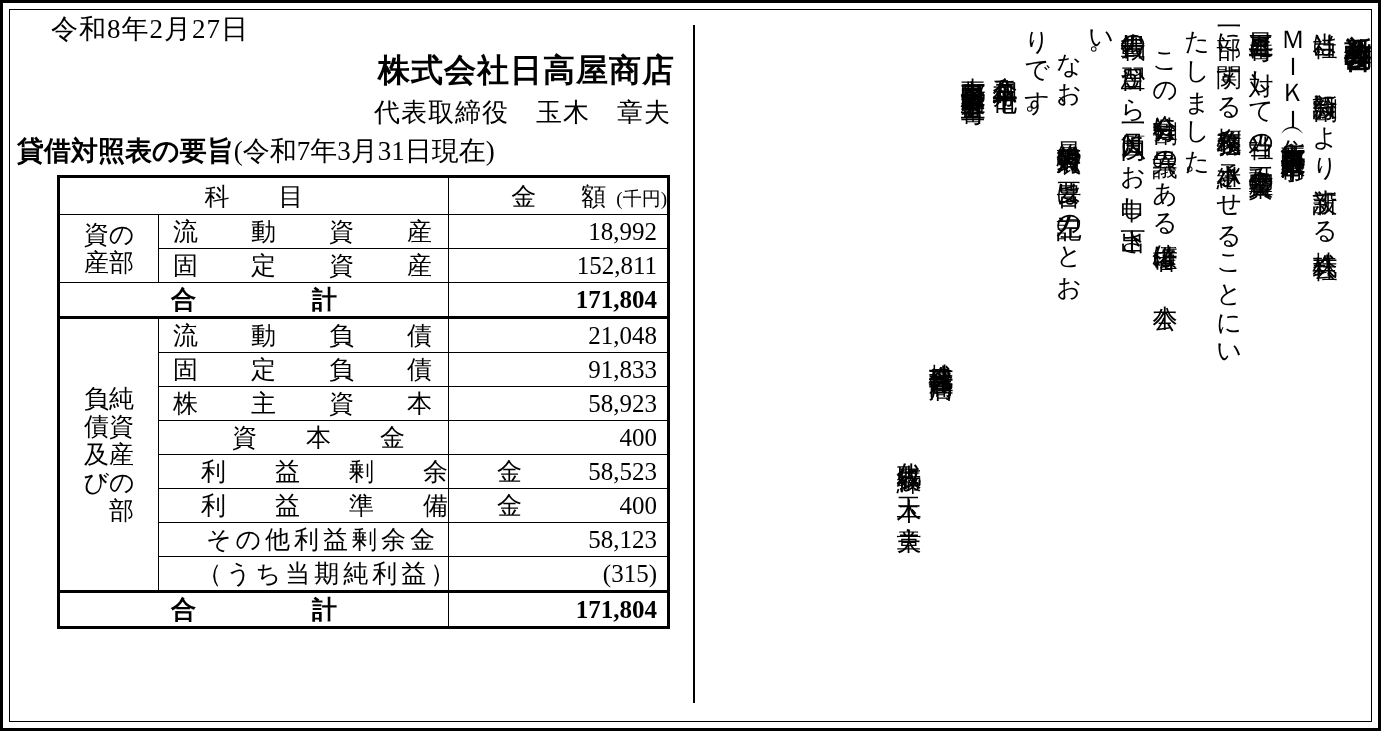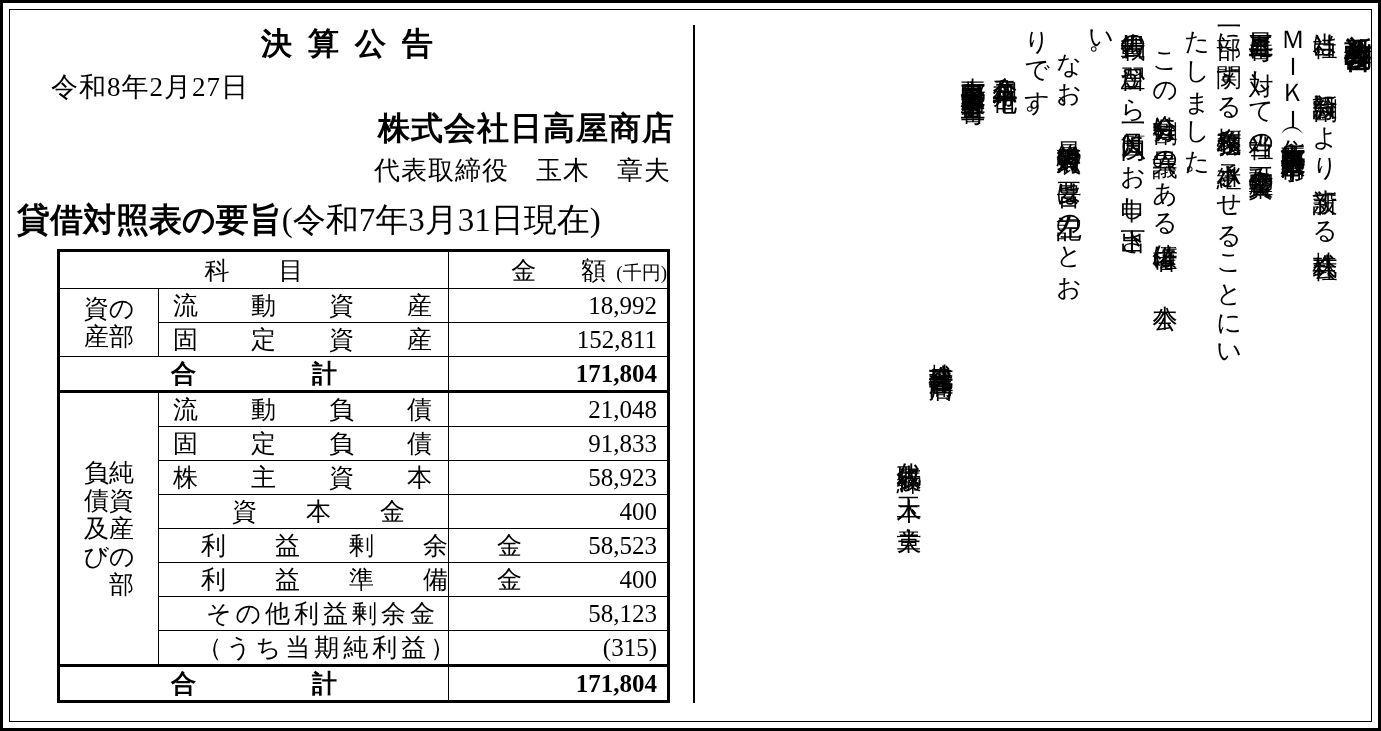--- a/index.html
+++ b/index.html
@@ -66,22 +66,22 @@
     padding-right: 2px;
   }
   .rep-line {
     text-align: right;
     font-size: 26px;
     letter-spacing: 1px;
     margin-top: 2px;
     padding-right: 6px;
   }
   .bs-head {
-    font-size: 33px;
-    margin-top: 10px;
+    font-size: 27px;
+    margin-top: 3px;
     white-space: nowrap;
   }
   .bs-head .bold {
     font-weight: bold;
   }
 
   
   table.bs {
     border-collapse: collapse;
     margin-top: 6px;
@@ -215,21 +215,20 @@
   .vcol.indent7 { padding-top: 430px; }
 </style>
 </head>
 <body>
 
 <div class="page">
   <div class="inner"></div>
 
   <div class="left-block">
 
-    <div class="title-row">決算公告</div>
 
     <div class="date-line">令和8年2月27日</div>
 
 
     <div class="company-line">株式会社日高屋商店</div>
 
     <div class="rep-line">代表取締役　玉木　章夫</div>
 
     <div class="bs-head">
       <span class="bold">貸借対照表の要旨</span><span>(令和7年3月31日現在)</span>

